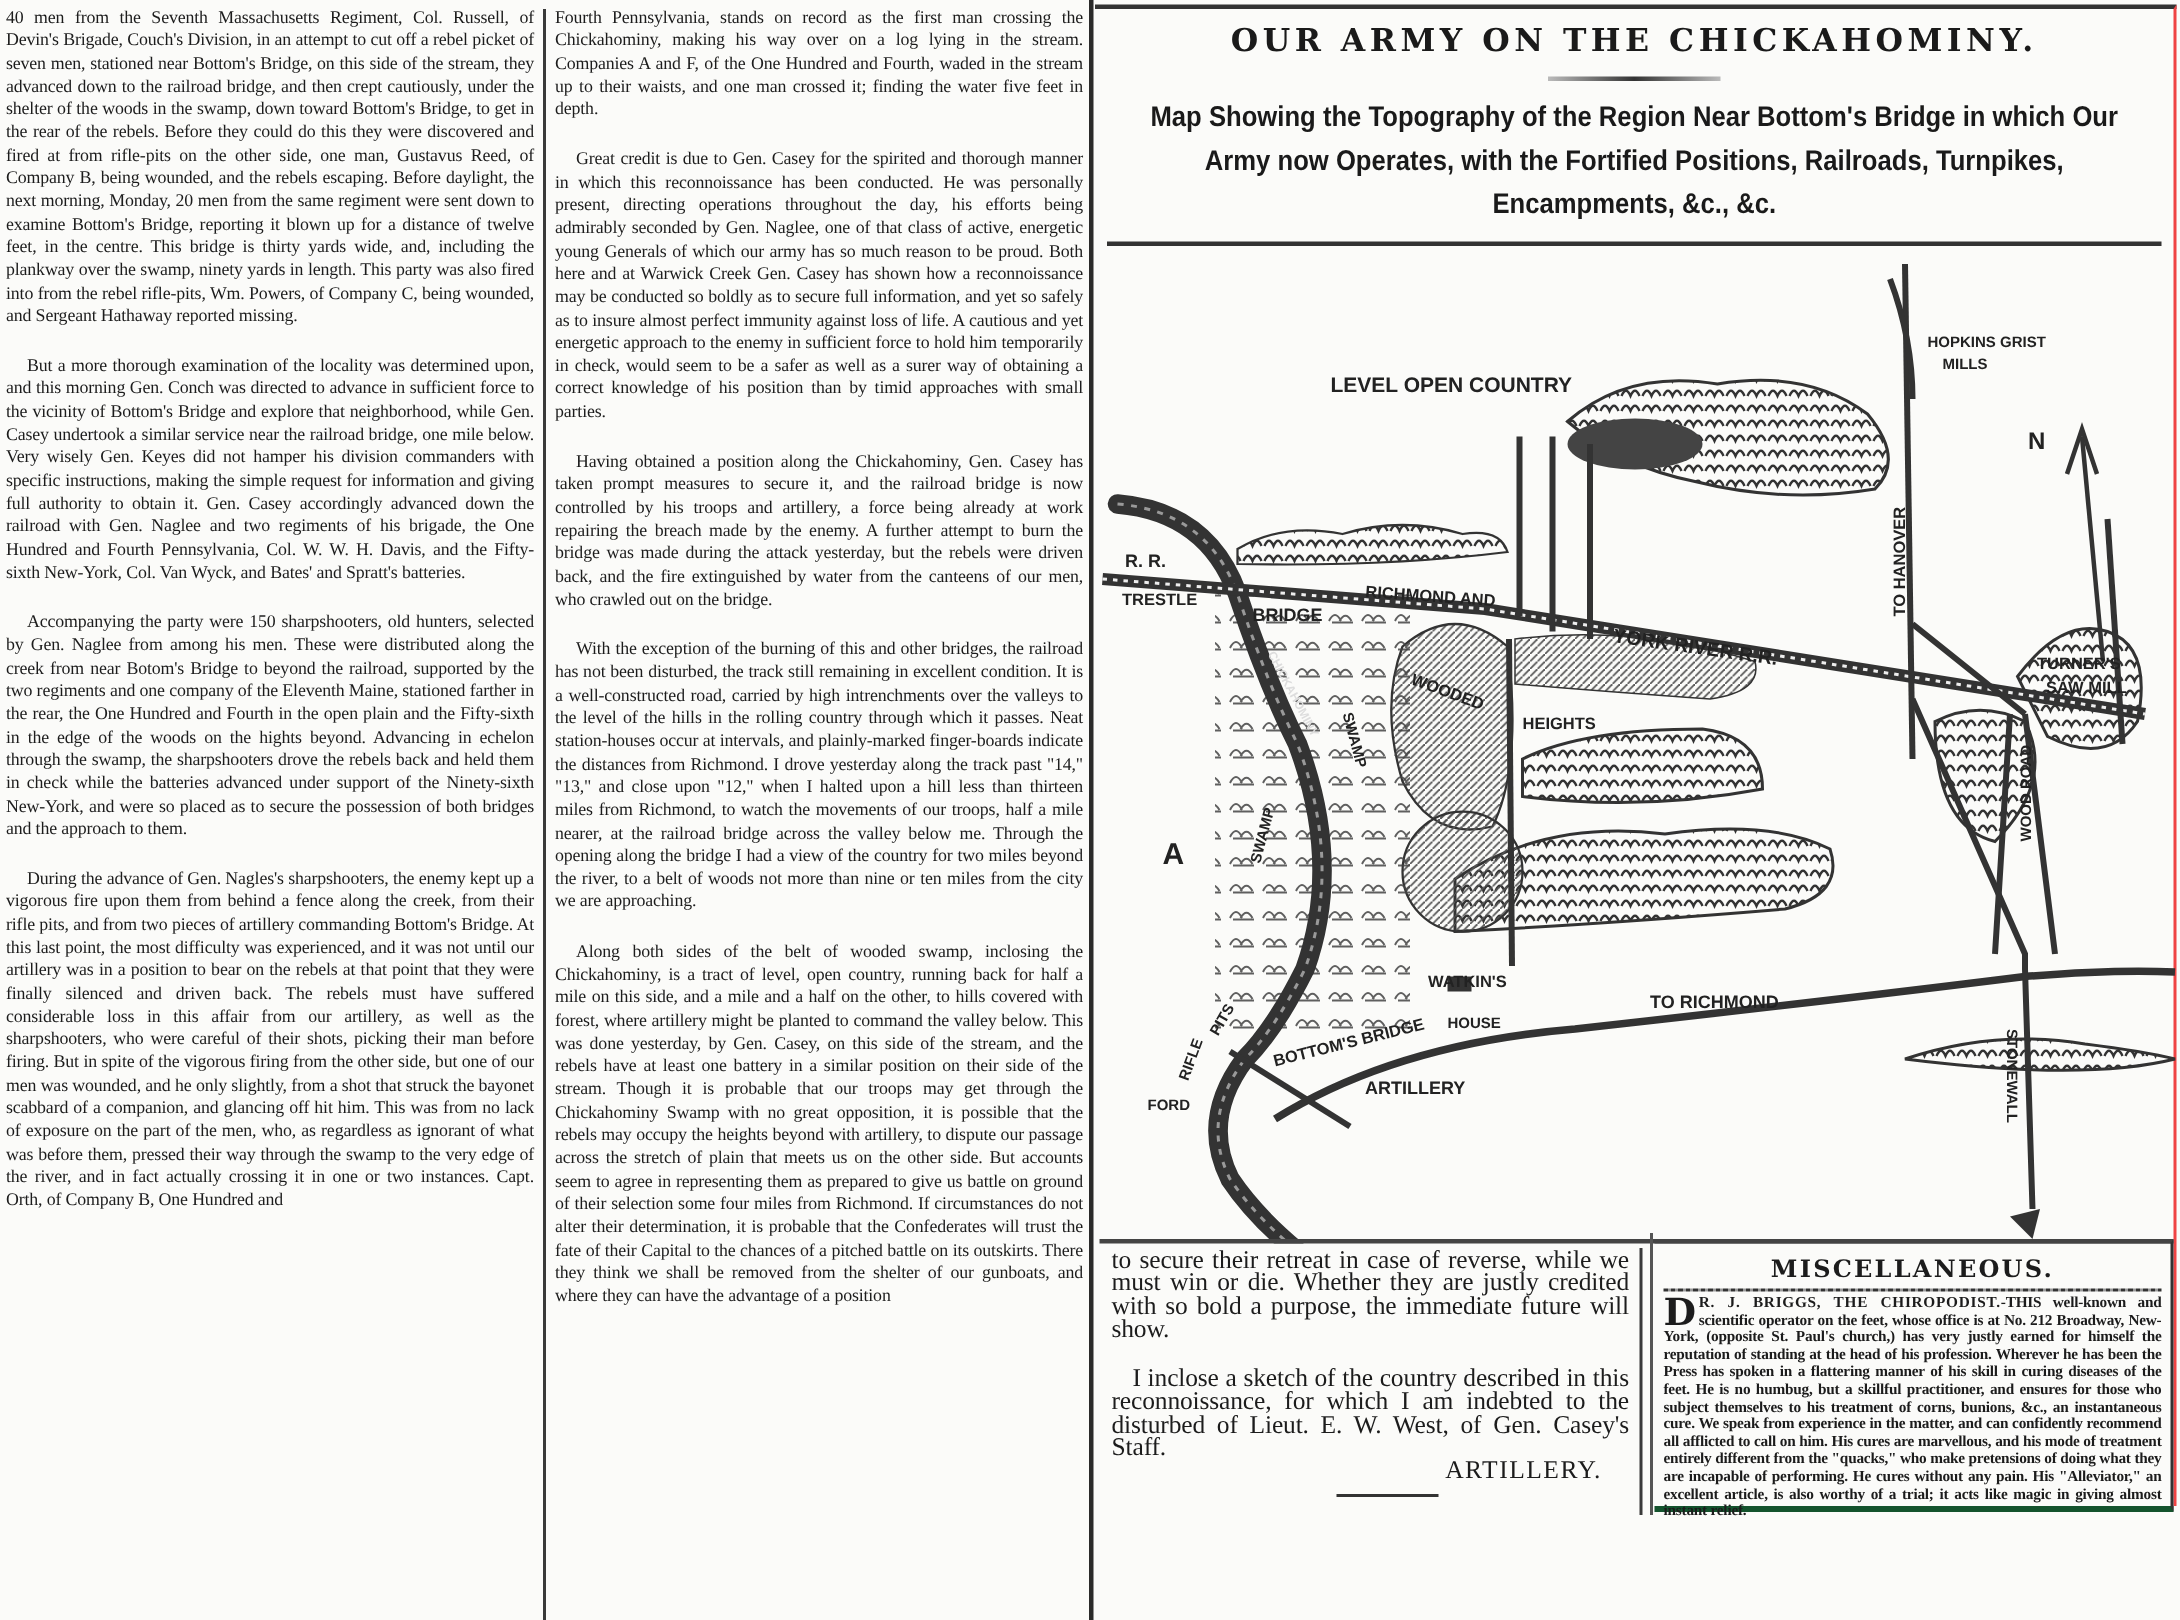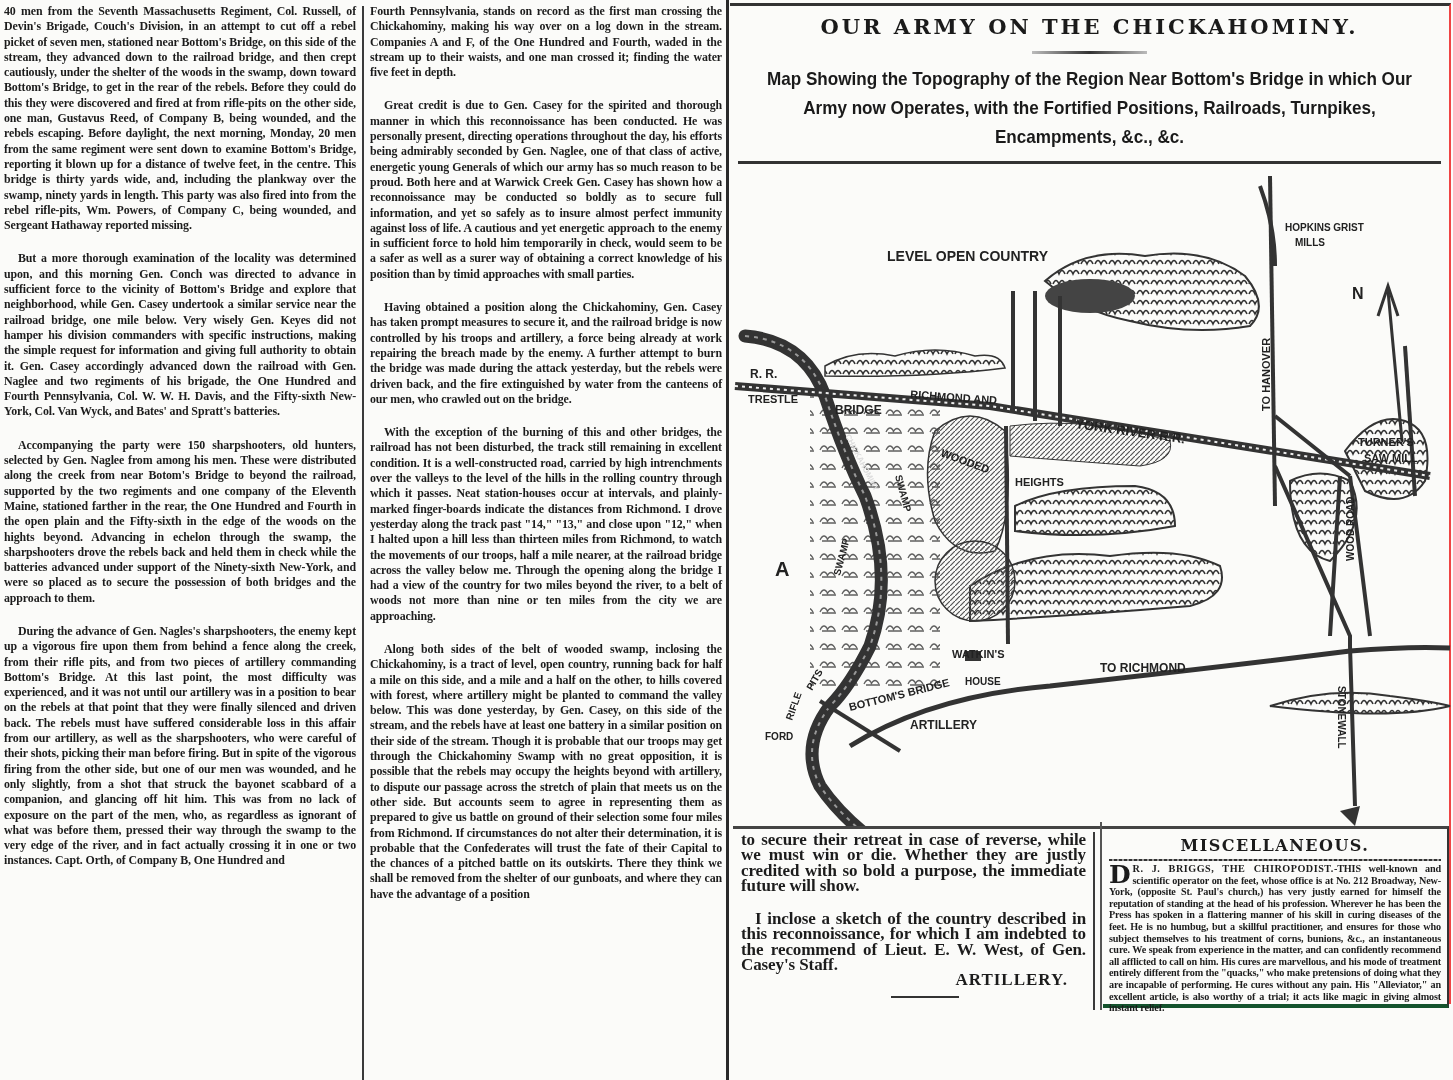--- a/index.html
+++ b/index.html
@@ -1,20 +1,20 @@
 <!DOCTYPE html>
 <html><head>
 <meta charset="utf-8">
 <style>
   * { box-sizing: border-box; margin: 0; padding: 0; }
   html, body { width: 1453px; height: 1080px; background: #fbfbf9; overflow: hidden; }
   body { position: relative; font-family: "Liberation Serif", "DejaVu Serif", serif; color: #1c1c1c; }
   .col {
     position: absolute; top: 0; font-size: 11.9px; line-height: 15.3px;
-    text-align: justify; font-weight: bold; letter-spacing: -0.1px;
+    text-align: justify; font-weight: normal; letter-spacing: -0.1px;
   }
   .col p { text-indent: 0; }
   .col p + p { text-indent: 14px; margin-top: 18px; }
   #col1 { left: 4px; width: 352px; top: 4px; }
   #col2 { left: 370px; width: 352px; top: 4px; }
   .rule-v { position: absolute; background: #3a3a3a; width: 2px; }
   #rule1 { left: 362px; top: 6px; height: 1074px; }
   #rule2 { left: 726px; top: 0; height: 1080px; width: 3px; background:#2a2a2a; }
   #map-box { position: absolute; left: 730px; top: 3px; width: 721px; height: 1001px; border-top: 3px solid #333; border-right: 2px solid #ef4444; }
   #map-title { text-align: center; font-family: "DejaVu Serif", serif; font-weight: bold; font-size: 21px; letter-spacing: 3px; margin-top: 8px; color:#1a1a1a; }
@@ -41,21 +41,21 @@
 
 <div id="col1" class="col">
   <p>40 men from the Seventh Massachusetts Regiment, Col. Russell, of Devin's Brigade, Couch's Division, in an attempt to cut off a rebel picket of seven men, stationed near Bottom's Bridge, on this side of the stream, they advanced down to the railroad bridge, and then crept cautiously, under the shelter of the woods in the swamp, down toward Bottom's Bridge, to get in the rear of the rebels. Before they could do this they were discovered and fired at from rifle-pits on the other side, one man, Gustavus Reed, of Company B, being wounded, and the rebels escaping. Before daylight, the next morning, Monday, 20 men from the same regiment were sent down to examine Bottom's Bridge, reporting it blown up for a distance of twelve feet, in the centre. This bridge is thirty yards wide, and, including the plankway over the swamp, ninety yards in length. This party was also fired into from the rebel rifle-pits, Wm. Powers, of Company C, being wounded, and Sergeant Hathaway reported missing.</p>
   <p>But a more thorough examination of the locality was determined upon, and this morning Gen. Conch was directed to advance in sufficient force to the vicinity of Bottom's Bridge and explore that neighborhood, while Gen. Casey undertook a similar service near the railroad bridge, one mile below. Very wisely Gen. Keyes did not hamper his division commanders with specific instructions, making the simple request for information and giving full authority to obtain it. Gen. Casey accordingly advanced down the railroad with Gen. Naglee and two regiments of his brigade, the One Hundred and Fourth Pennsylvania, Col. W. W. H. Davis, and the Fifty-sixth New-York, Col. Van Wyck, and Bates' and Spratt's batteries.</p>
   <p>Accompanying the party were 150 sharpshooters, old hunters, selected by Gen. Naglee from among his men. These were distributed along the creek from near Botom's Bridge to beyond the railroad, supported by the two regiments and one company of the Eleventh Maine, stationed farther in the rear, the One Hundred and Fourth in the open plain and the Fifty-sixth in the edge of the woods on the hights beyond. Advancing in echelon through the swamp, the sharpshooters drove the rebels back and held them in check while the batteries advanced under support of the Ninety-sixth New-York, and were so placed as to secure the possession of both bridges and the approach to them.</p>
   <p>During the advance of Gen. Nagles's sharpshooters, the enemy kept up a vigorous fire upon them from behind a fence along the creek, from their rifle pits, and from two pieces of artillery commanding Bottom's Bridge. At this last point, the most difficulty was experienced, and it was not until our artillery was in a position to bear on the rebels at that point that they were finally silenced and driven back. The rebels must have suffered considerable loss in this affair from our artillery, as well as the sharpshooters, who were careful of their shots, picking their man before firing. But in spite of the vigorous firing from the other side, but one of our men was wounded, and he only slightly, from a shot that struck the bayonet scabbard of a companion, and glancing off hit him. This was from no lack of exposure on the part of the men, who, as regardless as ignorant of what was before them, pressed their way through the swamp to the very edge of the river, and in fact actually crossing it in one or two instances. Capt. Orth, of Company B, One Hundred and</p>
 </div>
 <div id="rule1" class="rule-v"></div>
 
 <div id="col2" class="col">
-  <p>Fourth Pennsylvania, stands on record as the first man crossing the Chickahominy, making his way over on a log down in the stream. Companies A and F, of the One Hundred and Fourth, waded in the stream up to their waists, and one man crossed it; finding the water five feet in depth.</p>
+  <p>Fourth Pennsylvania, stands on record as the first man crossing the Chickahominy, making his way over on a log lying in the stream. Companies A and F, of the One Hundred and Fourth, waded in the stream up to their waists, and one man crossed it; finding the water five feet in depth.</p>
   <p>Great credit is due to Gen. Casey for the spirited and thorough manner in which this reconnoissance has been conducted. He was personally present, directing operations throughout the day, his efforts being admirably seconded by Gen. Naglee, one of that class of active, energetic young Generals of which our army has so much reason to be proud. Both here and at Warwick Creek Gen. Casey has shown how a reconnoissance may be conducted so boldly as to secure full information, and yet so safely as to insure almost perfect immunity against loss of life. A cautious and yet energetic approach to the enemy in sufficient force to hold him temporarily in check, would seem to be a safer as well as a surer way of obtaining a correct knowledge of his position than by timid approaches with small parties.</p>
   <p>Having obtained a position along the Chickahominy, Gen. Casey has taken prompt measures to secure it, and the railroad bridge is now controlled by his troops and artillery, a force being already at work repairing the breach made by the enemy. A further attempt to burn the bridge was made during the attack yesterday, but the rebels were driven back, and the fire extinguished by water from the canteens of our men, who crawled out on the bridge.</p>
   <p>With the exception of the burning of this and other bridges, the railroad has not been disturbed, the track still remaining in excellent condition. It is a well-constructed road, carried by high intrenchments over the valleys to the level of the hills in the rolling country through which it passes. Neat station-houses occur at intervals, and plainly-marked finger-boards indicate the distances from Richmond. I drove yesterday along the track past "14," "13," and close upon "12," when I halted upon a hill less than thirteen miles from Richmond, to watch the movements of our troops, half a mile nearer, at the railroad bridge across the valley below me. Through the opening along the bridge I had a view of the country for two miles beyond the river, to a belt of woods not more than nine or ten miles from the city we are approaching.</p>
   <p>Along both sides of the belt of wooded swamp, inclosing the Chickahominy, is a tract of level, open country, running back for half a mile on this side, and a mile and a half on the other, to hills covered with forest, where artillery might be planted to command the valley below. This was done yesterday, by Gen. Casey, on this side of the stream, and the rebels have at least one battery in a similar position on their side of the stream. Though it is probable that our troops may get through the Chickahominy Swamp with no great opposition, it is possible that the rebels may occupy the heights beyond with artillery, to dispute our passage across the stretch of plain that meets us on the other side. But accounts seem to agree in representing them as prepared to give us battle on ground of their selection some four miles from Richmond. If circumstances do not alter their determination, it is probable that the Confederates will trust the fate of their Capital to the chances of a pitched battle on its outskirts. There they think we shall be removed from the shelter of our gunboats, and where they can have the advantage of a position</p>
 </div>
 <div id="rule2" class="rule-v"></div>
 
 <div id="map-box">
   <div id="map-title">OUR ARMY ON THE CHICKAHOMINY.</div>
   <div id="map-ornament"></div>
@@ -152,21 +152,21 @@
     <text class="map-label" x="82" y="525" font-size="10" transform="rotate(-60 82 525)">PITS</text>
     <text class="map-label" x="35" y="574" font-size="10">FORD</text>
     <text class="map-label" x="624" y="395" font-size="10" transform="rotate(-90 624 395)">WOOD ROAD</text>
     <text class="map-label" x="608" y="520" font-size="10" transform="rotate(90 608 520)">STONEWALL</text>
   </svg>
 </div>
 <div id="map-bottom-rule"></div>
 
 <div id="col3" class="col">
   <p>to secure their retreat in case of reverse, while we must win or die. Whether they are justly credited with so bold a purpose, the immediate future will show.</p>
-  <p>I inclose a sketch of the country described in this reconnoissance, for which I am indebted to the recommend of Lieut. E. W. West, of Gen. Casey's Staff.</p>
+  <p>I inclose a sketch of the country described in this reconnoissance, for which I am indebted to the disturbed of Lieut. E. W. West, of Gen. Casey's Staff.</p>
   <div class="sig">ARTILLERY.</div>
   <div id="col3-ornament"></div>
 </div>
 <div id="rule3" class="rule-v"></div>
 <div id="rule4" class="rule-v"></div>
 
 <div id="misc-box">
   <div id="misc-title">MISCELLANEOUS.</div>
   <div id="misc-rule"></div>
   <div id="misc-text">

